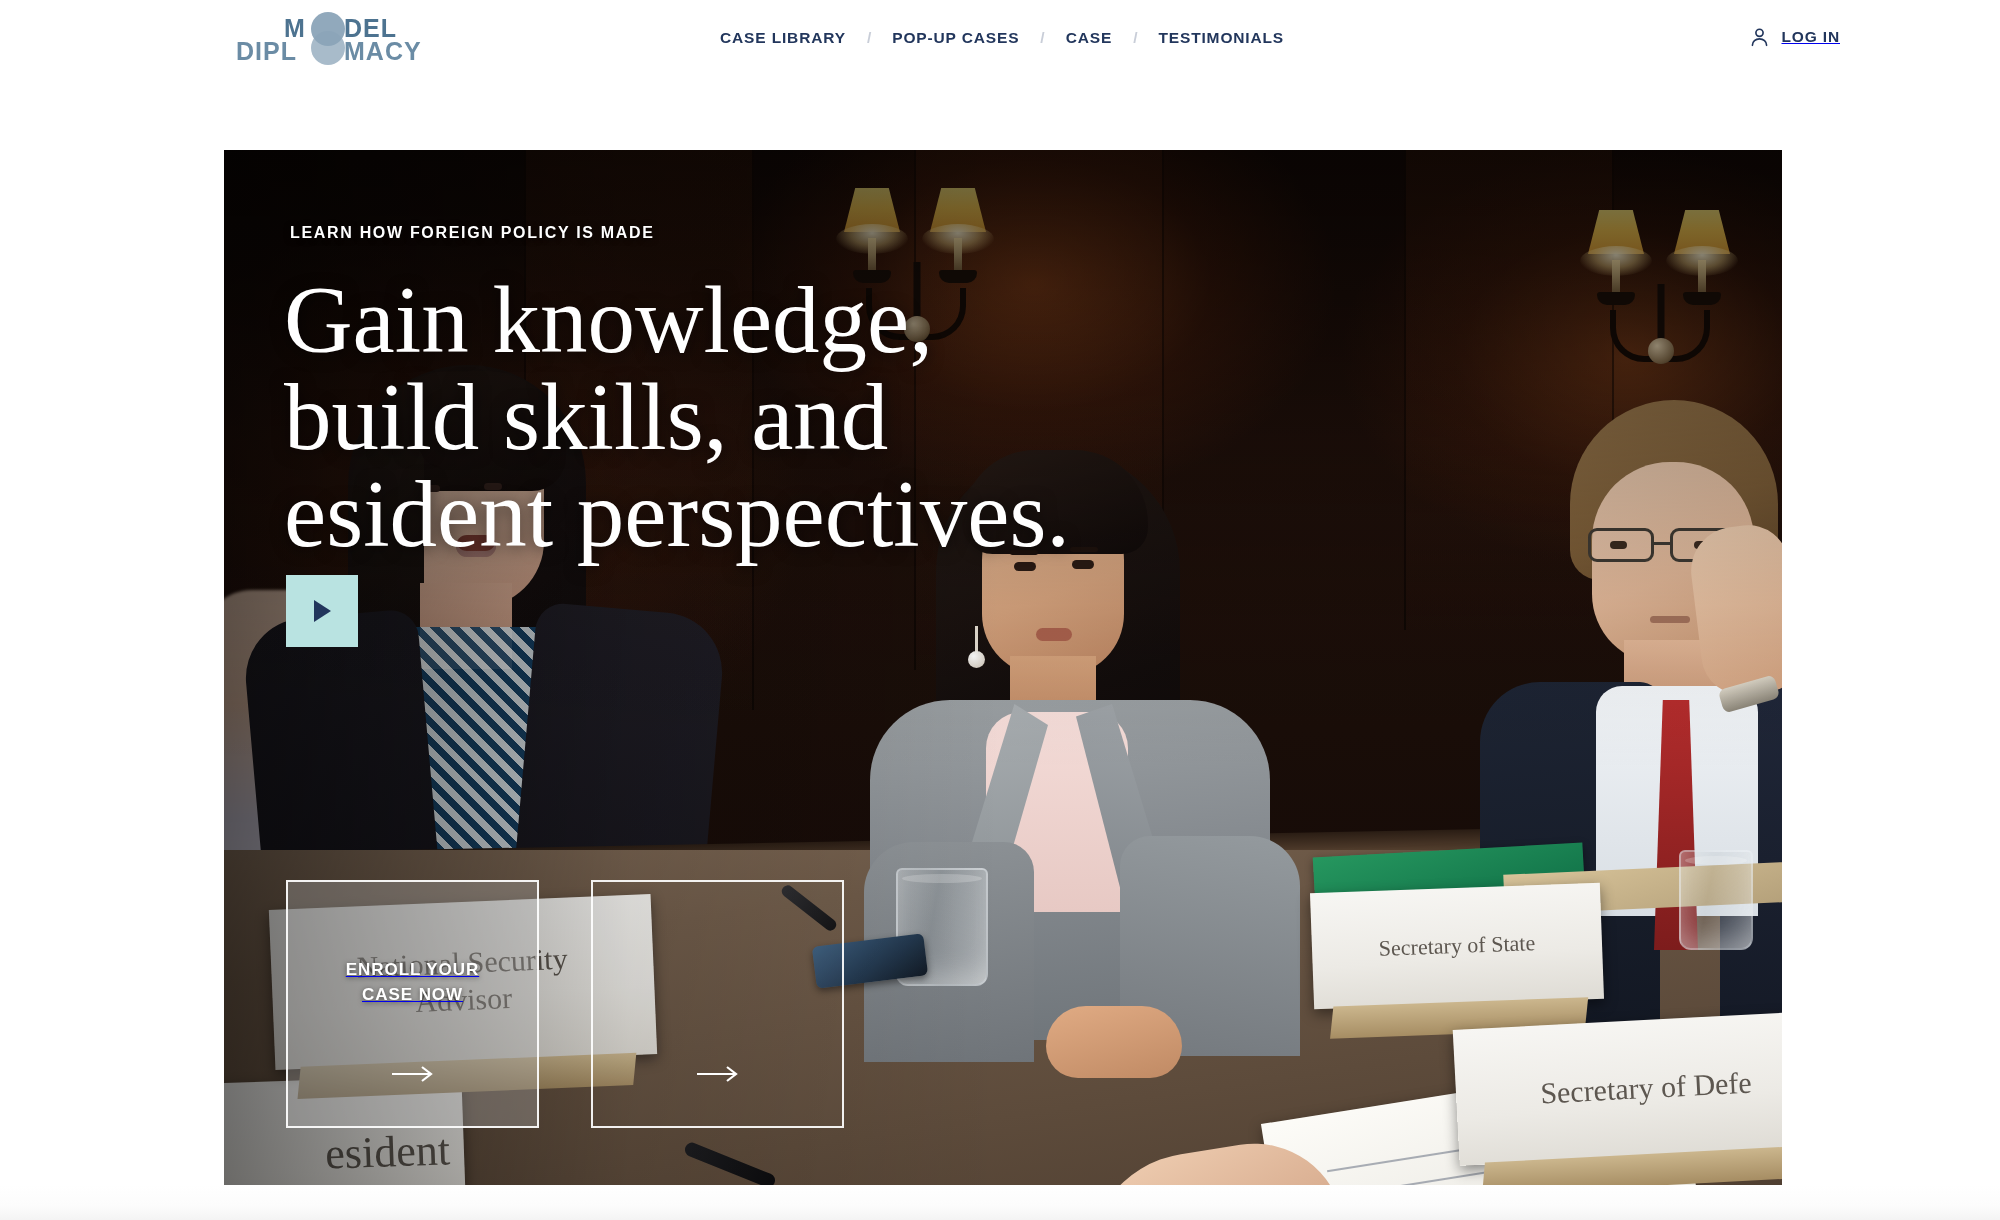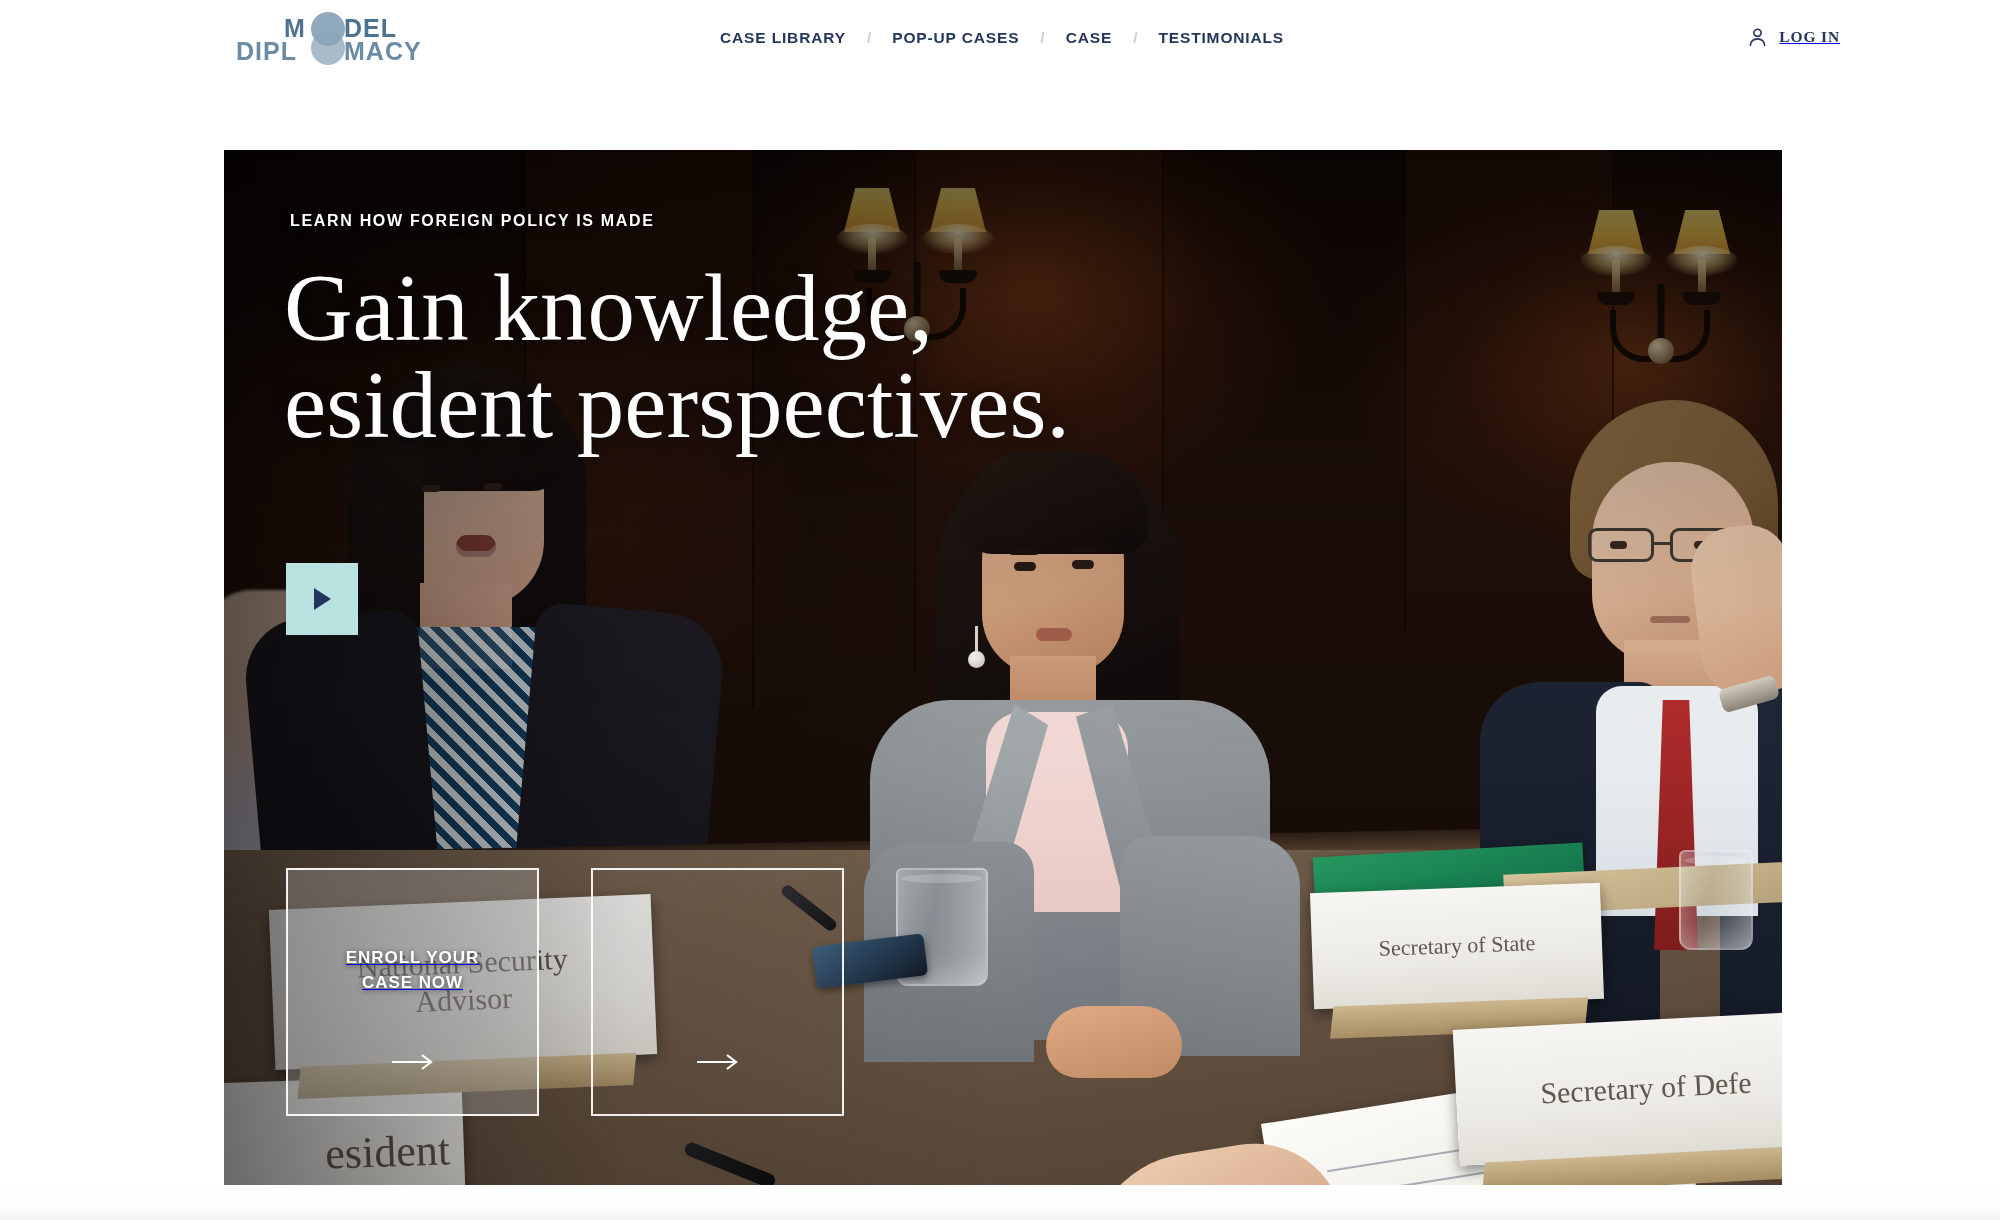--- a/index.html
+++ b/index.html
@@ -58,21 +58,20 @@
   }
 
   .login-wrap {
     position: absolute;
     right: 160px;
     top: 26px;
     display: flex;
     align-items: center;
     gap: 11px;
     cursor: pointer;
-    font-family: Liberation Serif, serif;
   }
   .login-icon { width: 21px; height: 22px; display: block; }
   .login-label {
     font-size: 15.5px;
     font-weight: bold;
     letter-spacing: 0.055em;
     color: #22365c;
     white-space: nowrap;
   }
 
@@ -486,21 +485,21 @@
   }
 
   .vignette {
     position: absolute; inset: 0; pointer-events: none;
     background:
       linear-gradient(180deg, rgba(0,0,0,0.58) 0%, rgba(0,0,0,0.30) 22%, rgba(0,0,0,0.06) 44%, rgba(0,0,0,0) 60%),
       linear-gradient(90deg, rgba(0,0,0,0.55) 0%, rgba(0,0,0,0.12) 26%, rgba(0,0,0,0) 50%);
   }
 
   
-  .hero-content { position: absolute; left: 0; top: 0; width: 100%; height: 100%; }
+  .hero-content { position: absolute; left: 0; top: 12px; width: 100%; height: 100%; }
 
   .eyebrow {
     position: absolute; left: 66px; top: 62px;
     font-size: 16px; font-weight: bold; letter-spacing: 0.105em;
     color: #ffffff; text-shadow: 0 1px 6px rgba(0,0,0,0.75);
   }
   .headline {
     position: absolute; left: 60px; top: 110px; width: 1080px;
     font-family: "Liberation Serif", serif;
     font-size: 95px; line-height: 1.02; font-weight: normal;
@@ -729,20 +728,21 @@
 
     <div class="vignette"></div>
   </div>
 
   <div class="hero-content">
 
     <div class="eyebrow">LEARN HOW FOREIGN POLICY IS MADE</div>
 
     <h1 class="headline">
       <span>Gain knowledge,</span>
+      <span>build skills, and</span>
       <span>esident perspectives.</span>
     </h1>
 
     <div class="play-button">
       <svg width="20" height="24" viewBox="0 0 20 24">
         <polygon points="2,1 19,12 2,23" fill="#22365c"></polygon>
       </svg>
     </div>
 
     <div class="cta-row">

